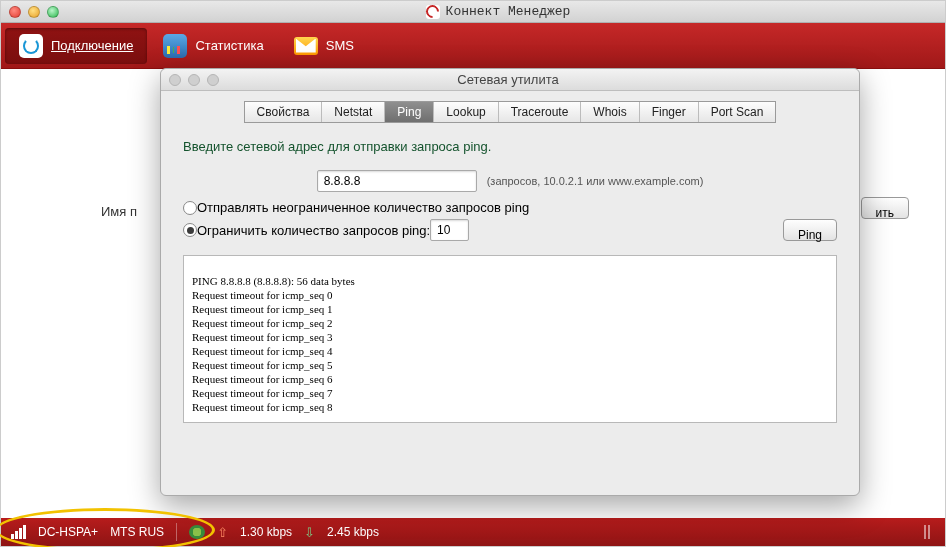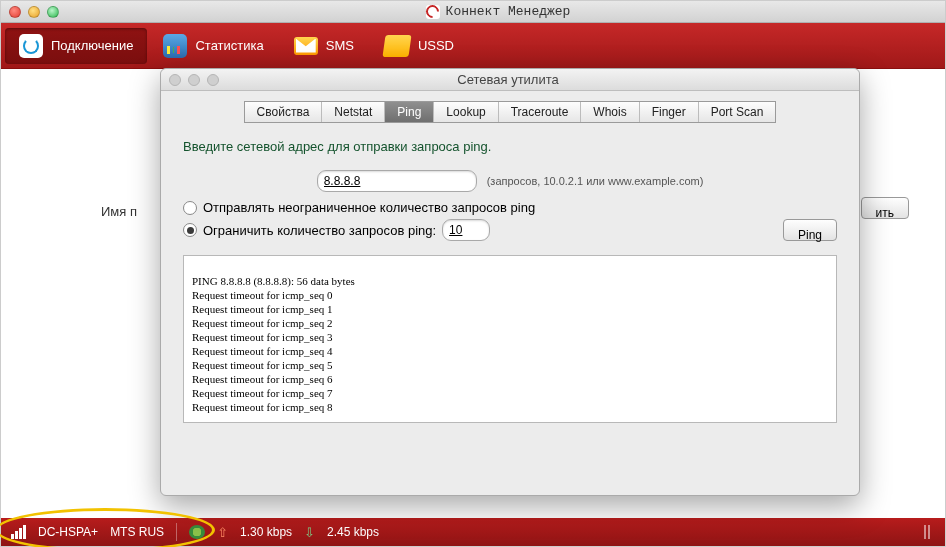--- a/index.html
+++ b/index.html
@@ -13,21 +13,21 @@
 .tl { width: 12px; height: 12px; border-radius: 50%; border: 1px solid rgba(0,0,0,.2); }
 .tl.red { background: radial-gradient(circle at 40% 35%, #ff8a80, #e33e32); }
 .tl.yel { background: radial-gradient(circle at 40% 35%, #ffe082, #e8a027); }
 .tl.grn { background: radial-gradient(circle at 40% 35%, #b9f6ca, #29b64b); }
 .titlebar .title { flex: 1; text-align: center; font-size: 13px; color: #333; display: flex; align-items: center; justify-content: center; gap: 6px; font-family: Liberation Mono, monospace; }
 .title-logo { width: 14px; height: 14px; background: #fff; border-radius: 3px; display: inline-flex; align-items: center; justify-content: center; }
 .title-logo::after { content: ""; width: 9px; height: 9px; border: 2px solid #c62828; border-radius: 50%; border-right-color: transparent; transform: rotate(45deg); }
 
 .toolbar { height: 45px; background: linear-gradient(#c62828,#a01818); display: flex; align-items: center; padding: 0 4px; gap: 2px; }
 .toolbar-item { display: flex; align-items: center; gap: 8px; color: #fff; padding: 6px 14px; border-radius: 4px; cursor: pointer; }
-.toolbar-item.active { background: linear-gradient(#8f1212,#7a0e0e); box-shadow: inset 0 1px 3px rgba(0,0,0,.4); }
+.toolbar-item.active { background: linear-gradient(#8f1212,#7a0e0e); box-shadow: inset 0 1px 3px rgba(0,0,0,.4); text-decoration: underline; }
 .toolbar-item .ti-icon { width: 24px; height: 24px; display: inline-flex; align-items: center; justify-content: center; border-radius: 5px; }
 .ic-connect { background: #fff; border-radius: 50%; }
 .ic-connect::after { content: ""; width: 12px; height: 12px; border: 2px solid #1996d6; border-radius: 50%; border-top-color: transparent; display: block; }
 .ic-stats { background: linear-gradient(#5aa9e6,#2b6cb0); position: relative; }
 .ic-stats::after { content: ""; position: absolute; left: 4px; bottom: 4px; width: 3px; height: 8px; background: #ffeb3b; box-shadow: 5px 0 0 -1px #4caf50, 10px 0 0  #ff5252; }
 .ic-sms-wrap { width: 24px; height: 18px; background: linear-gradient(#ffd54f,#ff9800); border-radius: 3px; position: relative; }
 .ic-sms-wrap::after { content: ""; position: absolute; left: 2px; top: 2px; right: 2px; bottom: 2px; background: #fff; clip-path: polygon(0 0,50% 55%,100% 0,100% 100%,0 100%); }
 .ic-book { width: 22px; height: 24px; background: linear-gradient(#4fc3f7,#1976d2); border-radius: 3px; position: relative; }
 .ic-book::after { content: ""; position: absolute; right: 3px; top: 4px; width: 8px; height: 8px; background: #fff; border-radius: 50%; }
 .ic-ussd { width: 26px; height: 22px; background: linear-gradient(#ffd54f,#ffb300); border-radius: 3px; position: relative; transform: skewX(-8deg); }
@@ -59,27 +59,27 @@
 .tabbar { display: flex; justify-content: center; padding: 10px 0 12px; }
 .segmented { display: flex; border: 1px solid #9a9a9a; border-radius: 0; overflow: hidden; background: linear-gradient(#fdfdfd,#e6e6e6); text-align: center; }
 .segmented .seg { padding: 3px 12px; font-size: 12px; border-right: 1px solid #bcbcbc; cursor: pointer; color: #222; }
 .segmented .seg:last-child { border-right: none; }
 .segmented .seg.active { background: linear-gradient(#8f8f8f,#6f6f6f); color: #fff; }
 
 .util-body { padding: 0 22px; }
 .prompt { margin: 4px 0 16px; color: #14532d; }
 .row { display: flex; align-items: center; gap: 10px; margin-bottom: 8px; }
 .row.center { justify-content: center; }
-input[type=text].fld { height: 22px; border: 1px solid #a9a9a9; border-radius: 9px; padding: 0 6px; font-size: 12px; box-shadow: inset 0 1px 2px rgba(0,0,0,.15); text-decoration: underline; }
+input[type=text].fld { height: 22px; border: 1px solid #a9a9a9; border-radius: 2px; padding: 0 6px; font-size: 12px; box-shadow: inset 0 1px 2px rgba(0,0,0,.15); }
 .addr { width: 160px; }
 .hint { font-size: 11px; color: #555; }
-.radio-row { display: flex; align-items: center; gap: 6px; margin: 4px 0; }
+.radio-row { display: flex; align-items: center; margin: 4px 0; }
 .radio { width: 14px; height: 14px; border: 1px solid #888; border-radius: 50%; display: inline-flex; align-items: center; justify-content: center; background: #fff; }
 .radio.checked::after { content: ""; width: 7px; height: 7px; border-radius: 50%; background: #3b3b3b; }
-.count { width: 48px; }
+.count { width: 39px; }
 .ping-btn-row { display: flex; justify-content: flex-end; margin-top: -26px; margin-bottom: 6px; }
 button.aqua { height: 22px; padding: 8px 14px; border: 1px solid #999; border-radius: 4px; background: linear-gradient(#fefefe,#e3e3e3); font-size: 12px; cursor: pointer; }
 
 .output { margin-top: 14px; border: 1px solid #b8b8b8; background: #fff; height: 168px; padding: 18px 8px; font-family: Liberation Serif, serif; font-size: 11px; line-height: 14px; white-space: pre; overflow: hidden; color: #000; }
 </style>
 </head>
 <body>
 
 <div class="main-window">
   <div class="titlebar">
@@ -99,24 +99,20 @@
       <span class="ti-icon ic-connect"></span>
       <span>Подключение</span>
     </div>
     <div class="toolbar-item">
       <span class="ti-icon ic-stats"></span>
       <span>Статистика</span>
     </div>
     <div class="toolbar-item">
       <span class="ic-sms-wrap"></span>
       <span>SMS</span>
-    </div>
-    <div class="toolbar-item">
-      <span class="ic-ussd"></span>
-      <span>USSD</span>
     </div>
   </div>
 
   <div class="content">
     <span class="name-label">Имя п</span>
     <button class="aqua btn-right">ить</button>
   </div>
 
   <div class="statusbar">
     <span class="sig-icon">

